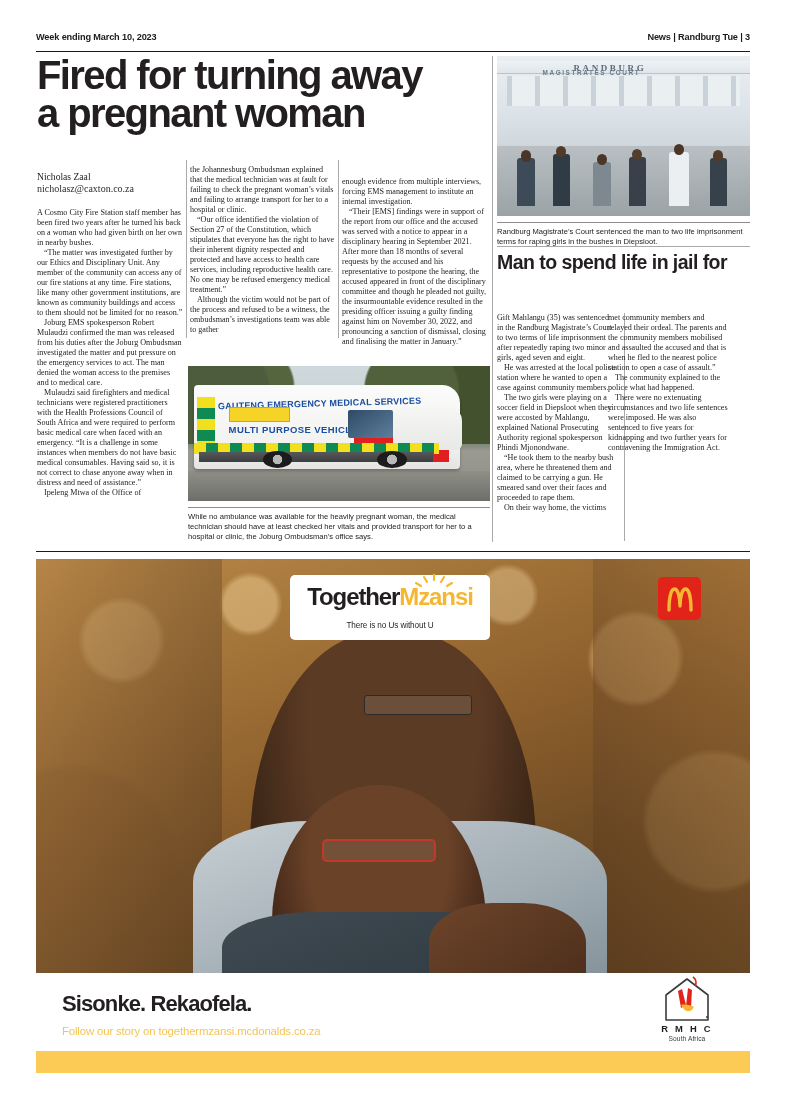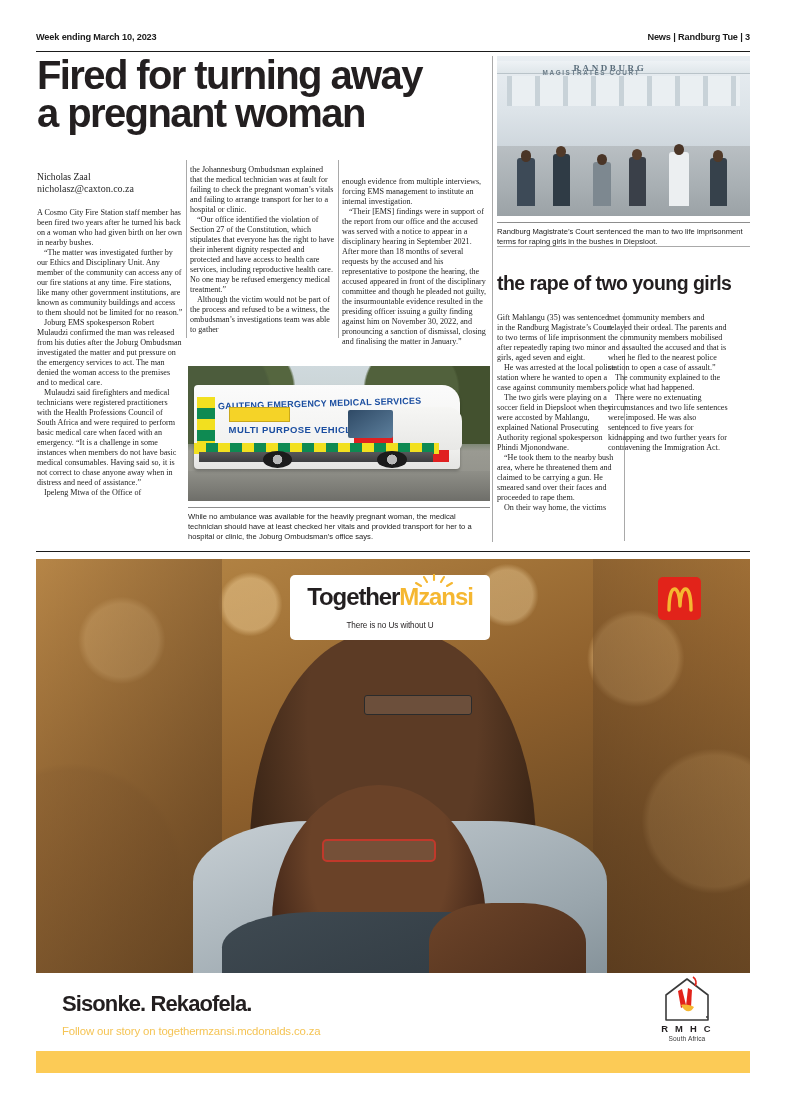--- a/index.html
+++ b/index.html
@@ -302,22 +302,21 @@
     <div class="ct-h" style="left:53.4%;bottom:35%;width:4%;height:7%;background:#553d2c"></div>
     <div class="ct-p" style="left:68%;width:8%;height:34%;background:#eceff1"></div>
     <div class="ct-h" style="left:69.8%;bottom:38%;width:4%;height:7%;background:#4a3527"></div>
     <div class="ct-p" style="left:84%;width:7%;height:30%;background:#36414b"></div>
     <div class="ct-h" style="left:85.4%;bottom:34%;width:4%;height:7%;background:#513a29"></div>
   </div>
   <div class="cap cap-court">Randburg Magistrate’s Court sentenced the man to two life imprisonment terms for raping girls in the bushes in Diepsloot.</div>
 
   <div class="hr-thin"></div>
   <h2 class="headline-two">
-    <br>
-    <span>the rape of two young girls</span>
+    <span>Man to spend life in jail for</span><br>
   </h2>
 
   <div class="vrule vr4"></div>
   <div class="a2c a2c1">
     <p>Gift Mahlangu (35) was sentenced in the Randburg Magistrate’s Court to two terms of life imprisonment after repeatedly raping two minor girls, aged seven and eight.</p>
     <p>He was arrested at the local police station where he wanted to open a case against community members.</p>
     <p>The two girls were playing on a soccer field in Diepsloot when they were accosted by Mahlangu, explained National Prosecuting Authority regional spokesperson Phindi Mjonondwane.</p>
     <p>“He took them to the nearby bush area, where he threatened them and claimed to be carrying a gun. He smeared sand over their faces and proceeded to rape them.</p>
     <p>On their way home, the victims</p>
   </div>

